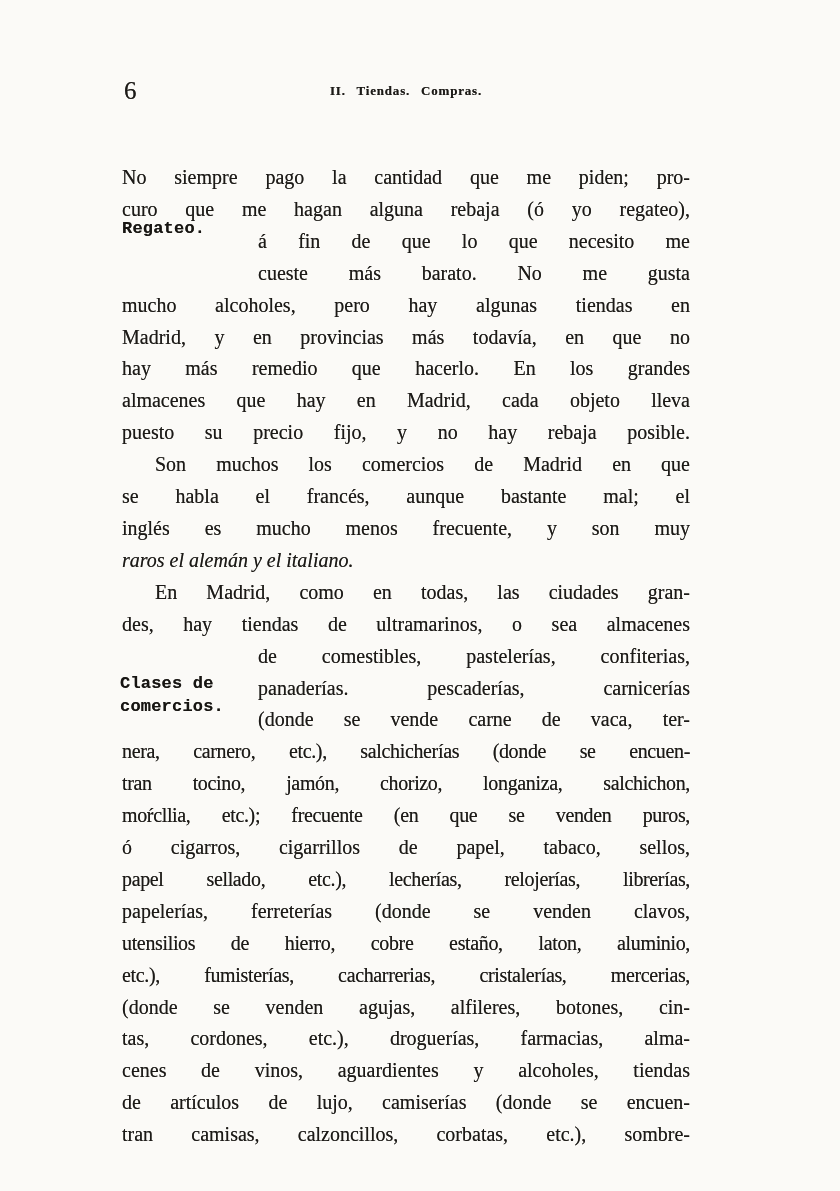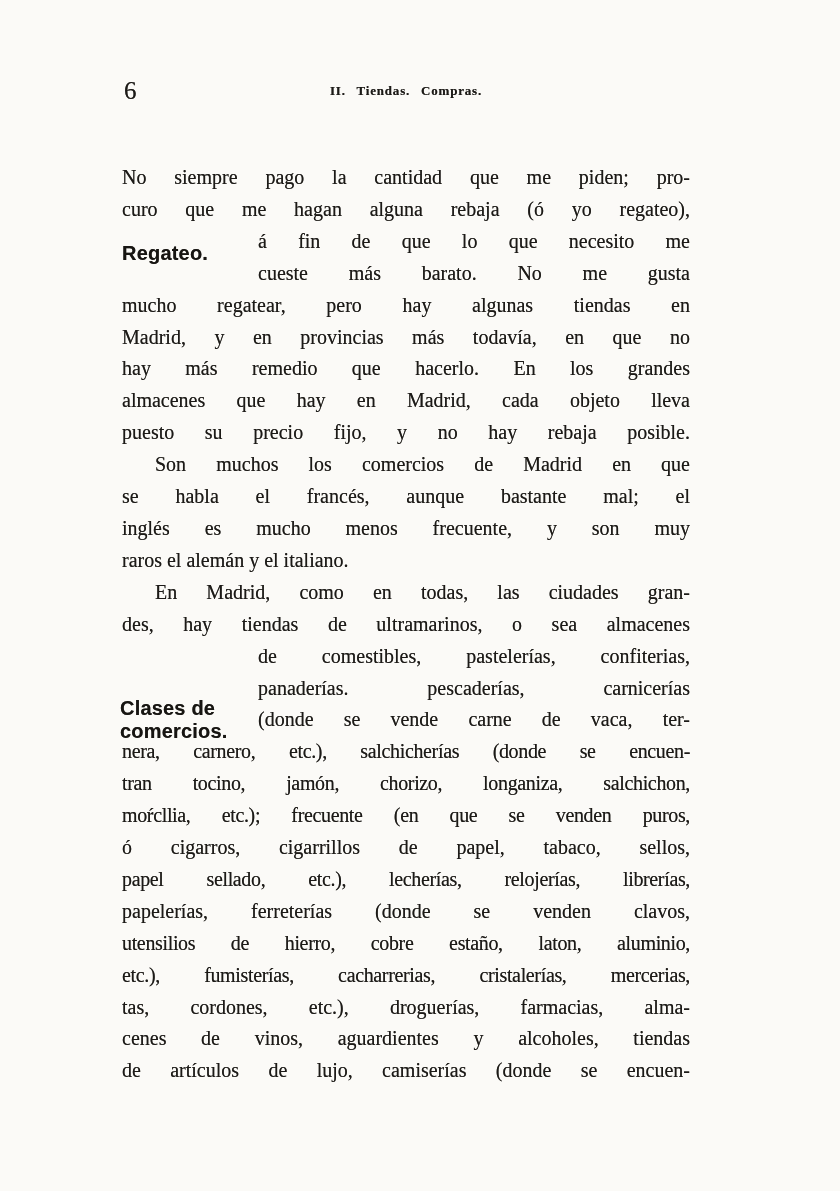--- a/index.html
+++ b/index.html
@@ -28,27 +28,26 @@
     text-align: center;
     font-size: 13px;
     font-weight: bold;
     letter-spacing: 0.8px;
     word-spacing: 7px;
   }
 
   
   .margin-note {
     position: absolute;
-    font-family: Liberation Sans, sans-serif;
+    font-family: Liberation Mono, monospace;
     font-weight: bold;
-    font-size: 20px;
+    font-size: 17px;
     letter-spacing: 0.2px;
     line-height: 23px;
     color: #171512;
-    margin-top: 25px;
   }
   .note-regateo { left: 122px; top: 217px; }
   .note-clases  { left: 120px; top: 672px; }
   .note-clases span { display: block; }
 
   
   .body-text {
     position: absolute;
     left: 122px; top: 134px;
     width: 568px;
@@ -56,21 +55,21 @@
   }
   .ln {
     font-size: 20px;
     line-height: 31.9px;
     text-align: justify;
     text-align-last: justify;
     white-space: normal;
   }
   .ln.pind  { text-indent: 33px; }
   .ln.inset { margin-left: 136px; }
-  .ln.endp  { text-align: right; text-align-last: left; }
+  .ln.endp  { text-align: right; text-align-last: left; font-style: italic; }
   .ln.tight { letter-spacing: -0.35px; }
 </style>
 </head>
 <body>
 
 <div class="page">
 
   <div class="page-number ink">6</div>
 
   <div class="running-title ink">II. Tiendas. Compras.</div>
@@ -80,21 +79,21 @@
   <div class="margin-note note-clases ink">
     <span>Clases de</span>
     <span>comercios.</span>
   </div>
 
   <div class="body-text ink">
     <div class="ln">No siempre pago la cantidad que me piden; pro-</div>
     <div class="ln">curo que me hagan alguna rebaja (ó yo regateo),</div>
     <div class="ln inset">á fin de que lo que necesito me</div>
     <div class="ln inset">cueste más barato. No me gusta</div>
-    <div class="ln">mucho regatear, pero hay algunas tiendas en</div>
+    <div class="ln">mucho alcoholes, pero hay algunas tiendas en</div>
     <div class="ln">Madrid, y en provincias más todavía, en que no</div>
     <div class="ln">hay más remedio que hacerlo. En los grandes</div>
     <div class="ln">almacenes que hay en Madrid, cada objeto lleva</div>
     <div class="ln">puesto su precio fijo, y no hay rebaja posible.</div>
     <div class="ln pind">Son muchos los comercios de Madrid en que</div>
     <div class="ln">se habla el francés, aunque bastante mal; el</div>
     <div class="ln">inglés es mucho menos frecuente, y son muy</div>
     <div class="ln endp">raros el alemán y el italiano.</div>
     <div class="ln pind">En Madrid, como en todas, las ciudades gran-</div>
     <div class="ln">des, hay tiendas de ultramarinos, o sea almacenes</div>
@@ -102,18 +101,20 @@
     <div class="ln inset">panaderías. pescaderías, carnicerías</div>
     <div class="ln inset">(donde se vende carne de vaca, ter-</div>
     <div class="ln tight">nera, carnero, etc.), salchicherías (donde se encuen-</div>
     <div class="ln tight">tran tocino, jamón, chorizo, longaniza, salchichon,</div>
     <div class="ln tight">moŕcllia, etc.); frecuente (en que se venden puros,</div>
     <div class="ln">ó cigarros, cigarrillos de papel, tabaco, sellos,</div>
     <div class="ln tight">papel sellado, etc.), lecherías, relojerías, librerías,</div>
     <div class="ln">papelerías, ferreterías (donde se venden clavos,</div>
     <div class="ln tight">utensilios de hierro, cobre estaño, laton, aluminio,</div>
     <div class="ln tight">etc.), fumisterías, cacharrerias, cristalerías, mercerias,</div>
+    <div class="ln">(donde se venden agujas, alfileres, botones, cin-</div>
     <div class="ln">tas, cordones, etc.), droguerías, farmacias, alma-</div>
     <div class="ln">cenes de vinos, aguardientes y alcoholes, tiendas</div>
     <div class="ln">de artículos de lujo, camiserías (donde se encuen-</div>
+    <div class="ln">tran camisas, calzoncillos, corbatas, etc.), sombre-</div>
   </div>
 
 </div>
 
 </body></html>

